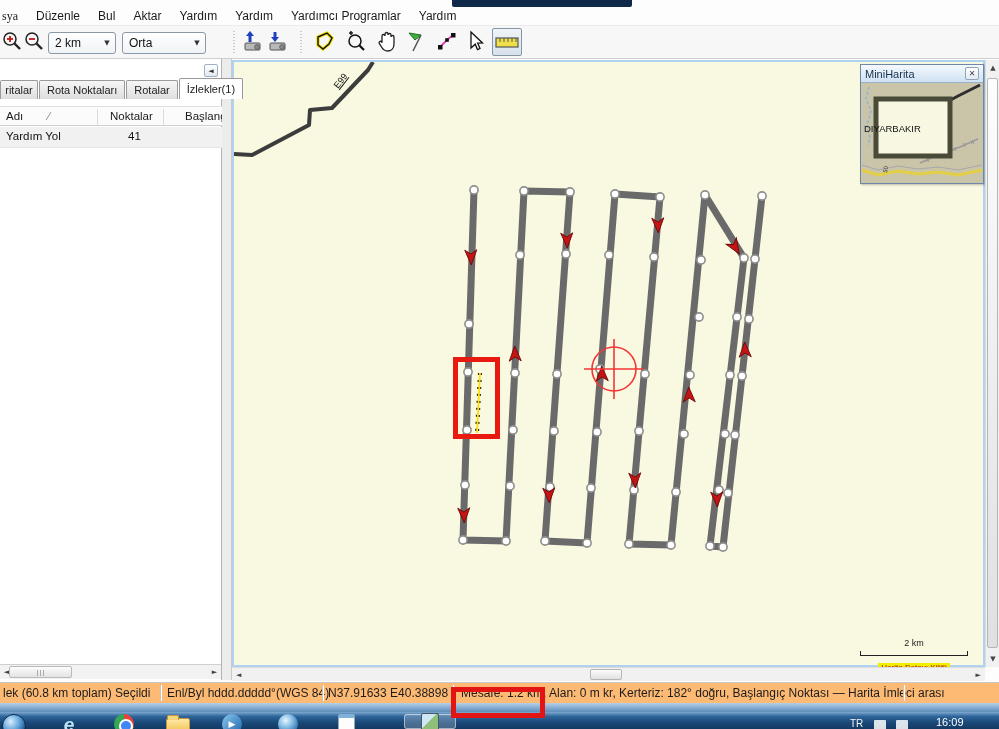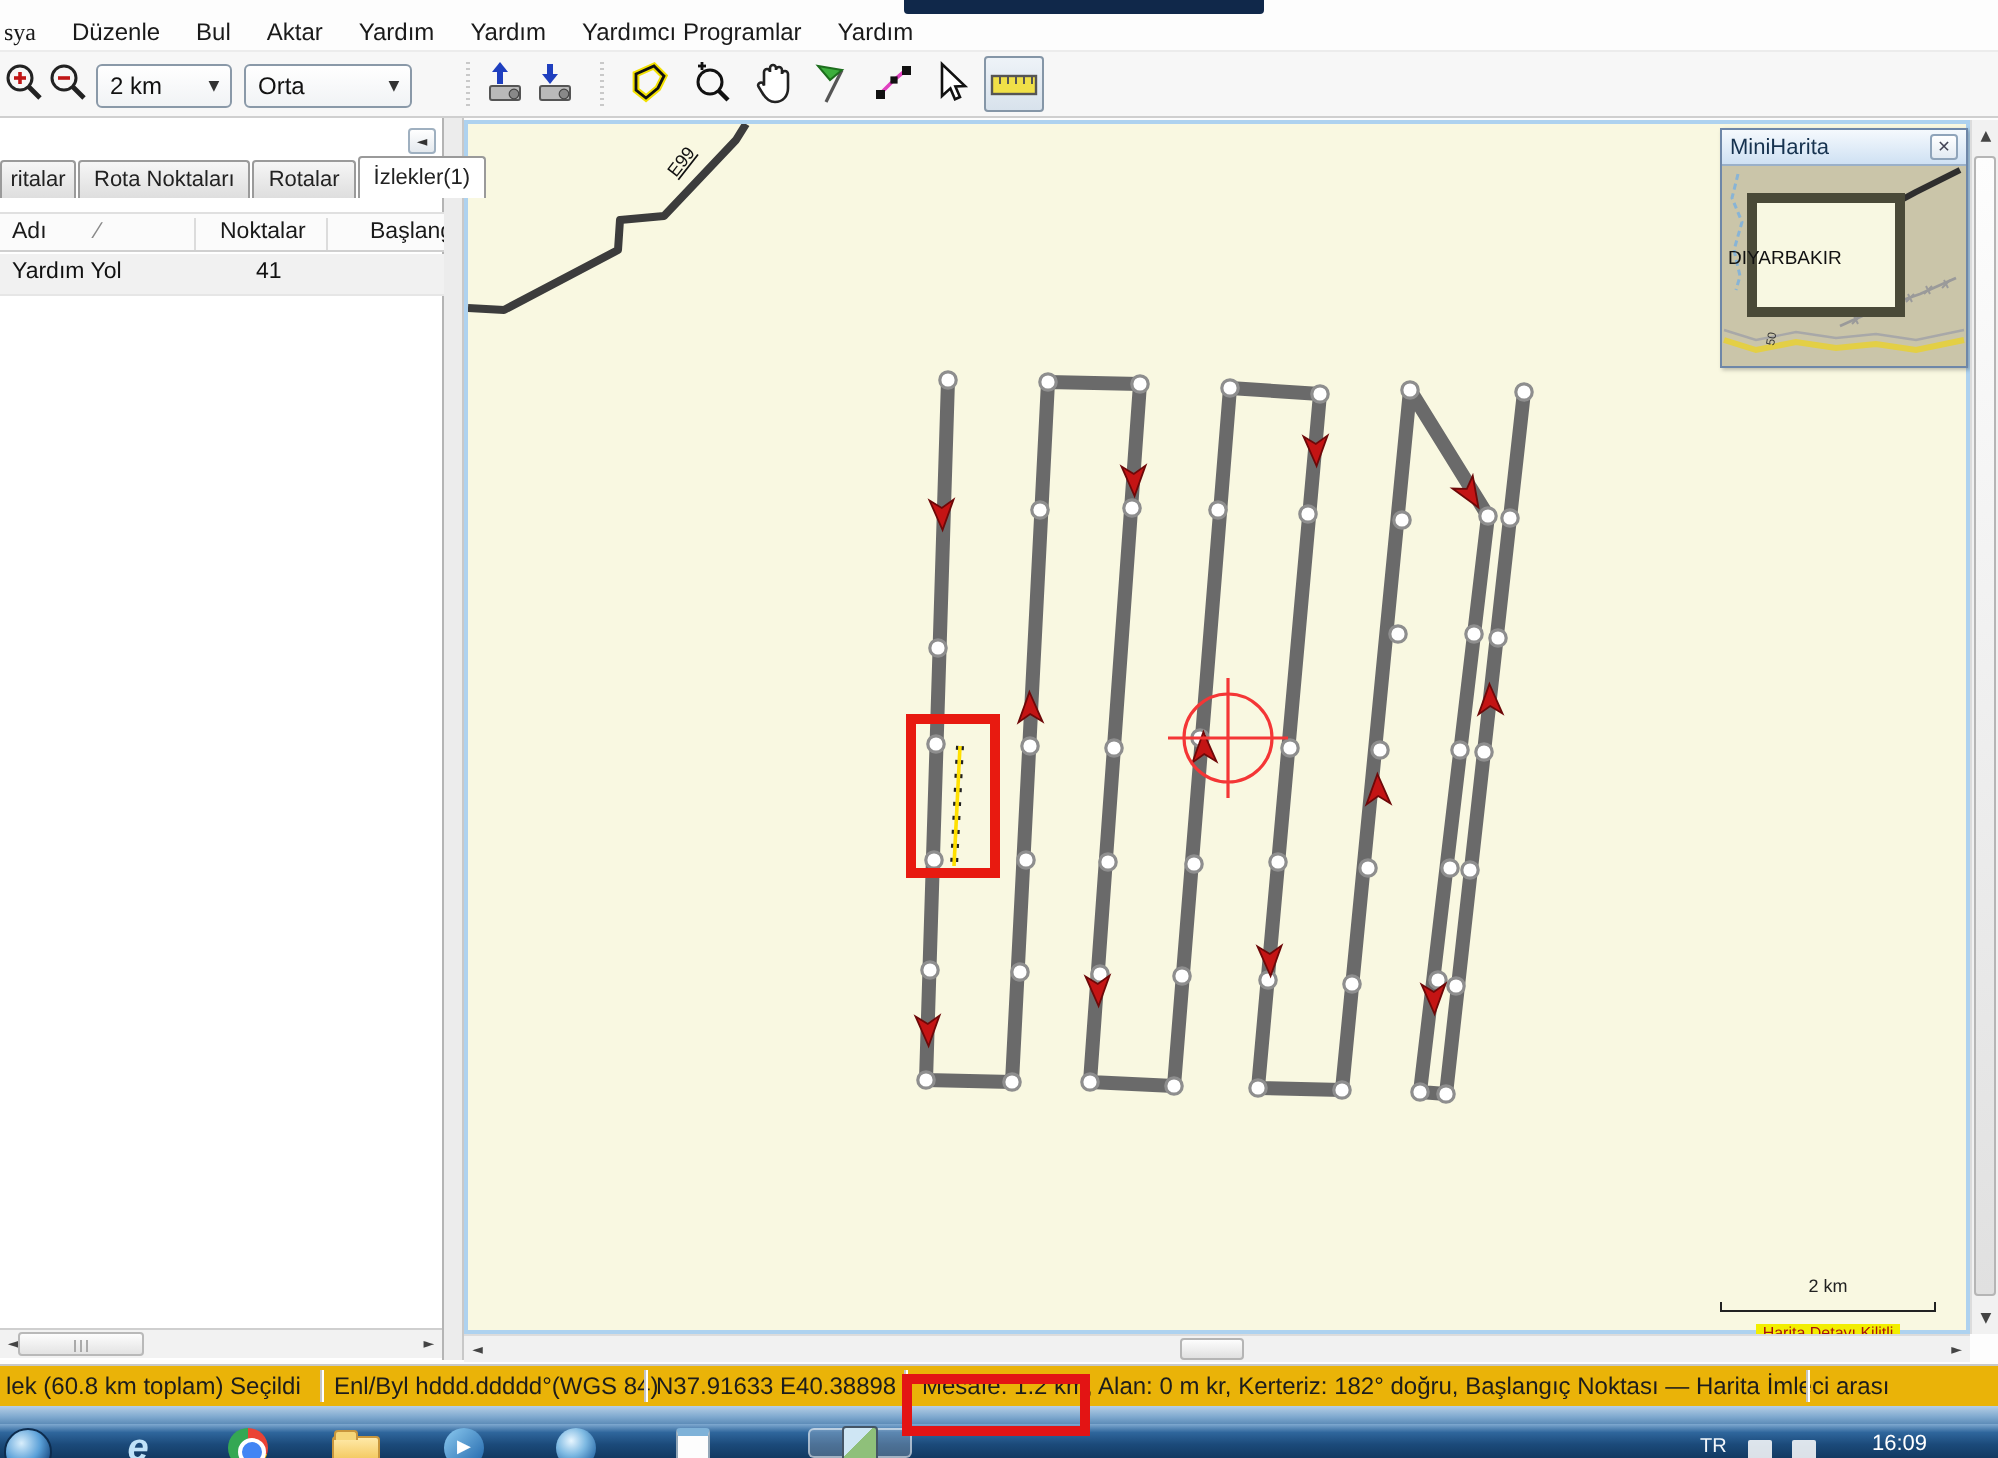--- a/index.html
+++ b/index.html
@@ -61,21 +61,21 @@
   #mini-close { width:14px; height:13px; border:1px solid #8fa4ba; background:linear-gradient(180deg,#fff,#e2eaf2); font-size:8px; line-height:12px; text-align:center; color:#445; border-radius:2px; }
 
   
   .scroll { background:#f1f1f1; }
   #map-vscroll { left:985px; top:60px; width:14px; height:607px; border-left:1px solid #dcdcdc; }
   #map-hscroll { left:232px; top:667px; width:753px; height:14px; border-top:1px solid #dcdcdc; }
   .sc-btn { position:absolute; color:#444; font-size:7px; font-family:"DejaVu Sans",sans-serif; text-align:center; }
   .sc-thumb { position:absolute; background:linear-gradient(180deg,#fdfdfd,#e0e0e0); border:1px solid #b5b5b5; border-radius:2px; }
 
   
-  #statusbar { left:0; top:682px; width:999px; height:21px; background:#eab308; border-top:1px solid #c8c8c8; font-size:12px; color:#1c1c1c; }
+  #statusbar { left:0; top:682px; width:999px; height:21px; background:#fdba74; border-top:1px solid #c8c8c8; font-size:12px; color:#1c1c1c; }
   .sfield { position:absolute; top:3px; white-space:nowrap; }
   .ssep { position:absolute; top:2px; width:1px; height:16px; background:#c4c4c4; box-shadow:1px 0 0 #fff; }
 
   
   #win-edge { left:0; top:703px; width:999px; height:9px; background:linear-gradient(180deg,#b7cfe6,#7fa9cf 60%,#5d8cb8); }
   #taskbar { left:0; top:712px; width:999px; height:17px; background:linear-gradient(180deg,#7fa9d0 0%,#2f669c 25%,#1b4a7a 60%,#123a62 100%); overflow:hidden; }
   .tk { position:absolute; top:2px; }
   .orb { width:24px; height:24px; border-radius:50%; background:radial-gradient(circle at 35% 30%, #d8eefc, #5aa0d8 45%, #16467e 80%); border:1px solid #0d2c4e; }
   .ie-ic { width:22px; height:22px; border-radius:50%; color:#eaf5fd; font-size:19px; font-style:italic; font-weight:bold; text-align:center; line-height:21px; color:#bfe2f8; }
   .chrome { width:20px; height:20px; border-radius:50%; background:conic-gradient(#ea4335 0 30%, #fbbc05 30% 55%, #34a853 55% 100%); position:relative; }

